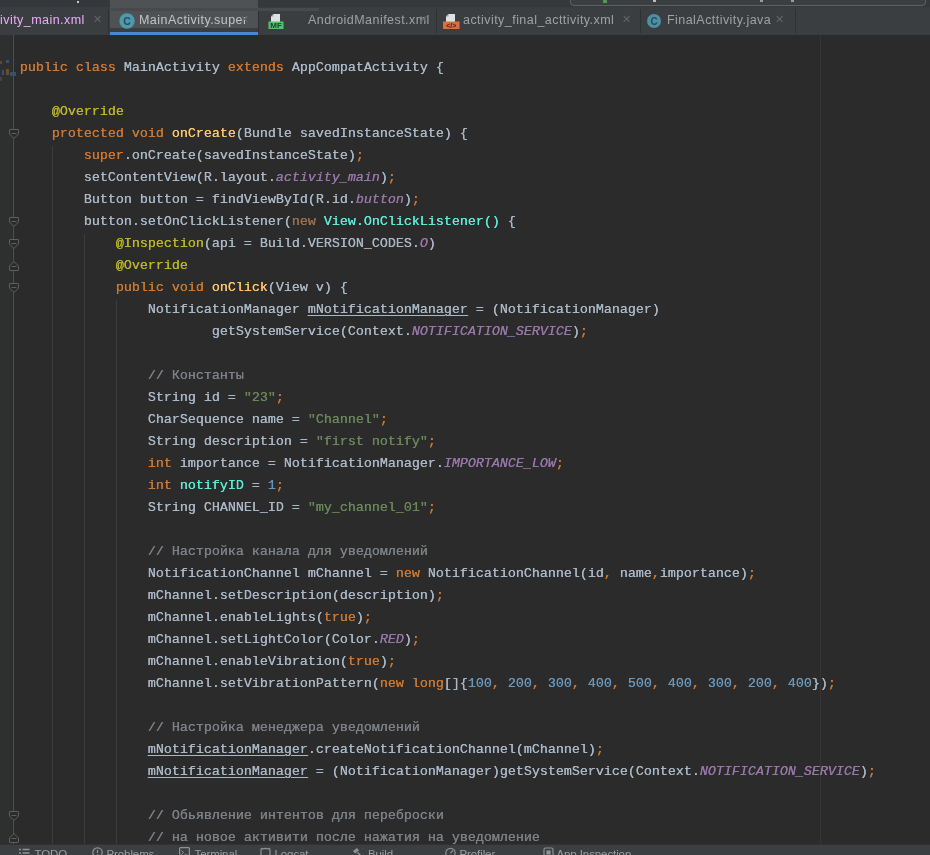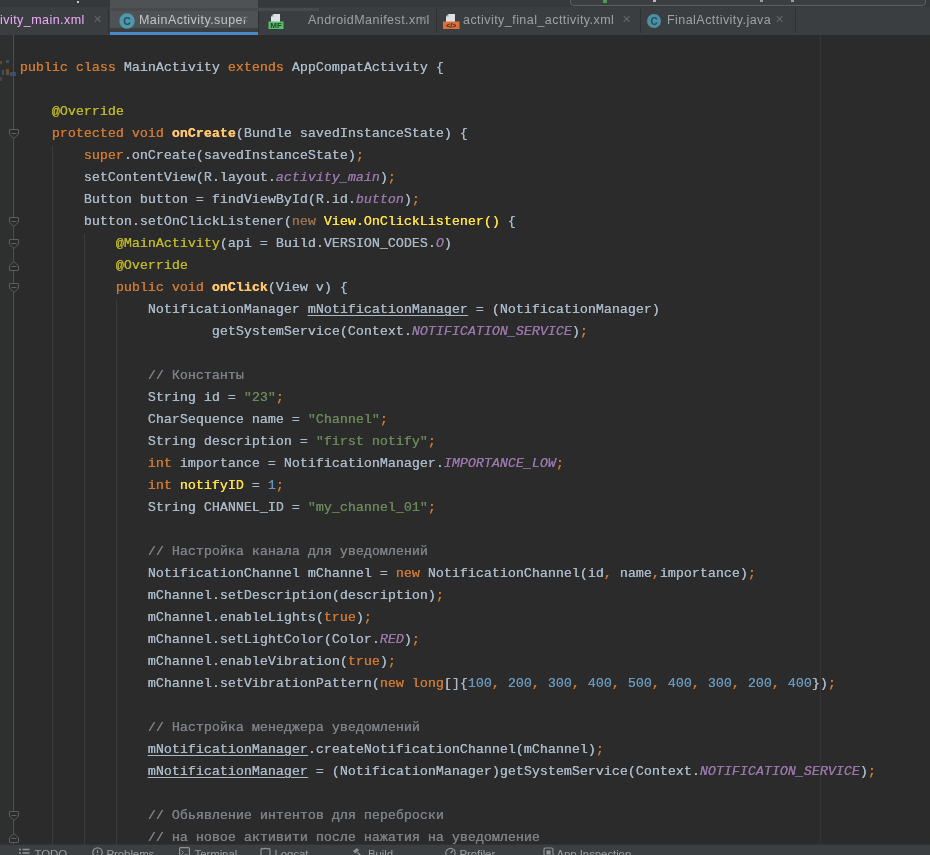--- a/index.html
+++ b/index.html
@@ -21,27 +21,27 @@
   
   #editor{left:0;top:35px;width:930px;height:809px;background:#2b2b2b;}
   #leftstrip{left:0;top:35px;width:12px;height:809px;background:#2e3030;}
   #gutline{left:13px;top:35px;width:1px;height:809px;background:#4d5153;}
   .iguide{width:1px;background:#383d3f;}
   #margin{left:819.8px;top:35px;width:1px;height:809px;background:#353535;}
   pre#code{position:absolute;left:19.8px;top:57.2px;margin:0;
      font-family:"Liberation Mono",monospace;font-size:13.33px;line-height:22px;
      color:#a9b7c6;text-shadow:0.3px 0 0 currentColor;}
   .k{color:#cc7832;}
-  .m{color:#ffc66d;font-weight:bold;margin-top:44px;}
+  .m{color:#ffc66d;font-weight:normal;margin-top:44px;}
   .a{color:#bbb529;text-align:center;}
   .s{color:#6a8759;}
   .n{color:#6897bb;}
   .c{color:#7d8186;}
   .f{color:#9876aa;font-style:italic;}
-  .g{color:#fde047;}
+  .g{color:#5eead4;}
   .gn{color:#9b7150;}
   .u{text-decoration:underline;text-underline-offset:2px;}
   
   #bottombar{left:0;top:844px;width:930px;height:11px;background:#3c3f41;border-top:1px solid #323232;box-sizing:border-box;}
   .bitem{top:848px;font-size:11.5px;letter-spacing:-0.1px;color:#9b9ea1;white-space:nowrap;}
   .bicon{top:847px;width:11px;height:11px;}
 </style>
 </head>
 <body>
 <div class="abs" id="topstrip">
@@ -105,21 +105,21 @@
 <div class="abs iguide" style="left:115.8px;top:300px;height:544px;"></div>
 <div class="abs" id="margin"></div>
 <pre id="code"><span class="k">public class</span> MainActivity <span class="k">extends</span> AppCompatActivity {
 
     <span class="a">@Override</span>
     <span class="k">protected void</span> <span class="m">onCreate</span>(Bundle savedInstanceState) {
         <span class="k">super</span>.onCreate(savedInstanceState)<span class="k">;</span>
         setContentView(R.layout.<span class="f">activity_main</span>)<span class="k">;</span>
         Button button = findViewById(R.id.<span class="f">button</span>)<span class="k">;</span>
         button.setOnClickListener(<span class="gn">new</span> <span class="g">View.OnClickListener()</span> {
-            <span class="a">@MainActivity</span>(api = Build.VERSION_CODES.<span class="f">O</span>)
+            <span class="a">@Inspection</span>(api = Build.VERSION_CODES.<span class="f">O</span>)
             <span class="a">@Override</span>
             <span class="k">public void</span> <span class="m">onClick</span>(View v) {
                 NotificationManager <span class="u">mNotificationManager</span> = (NotificationManager)
                         getSystemService(Context.<span class="f">NOTIFICATION_SERVICE</span>)<span class="k">;</span>
 
                 <span class="c">// Константы</span>
                 String id = <span class="s">"23"</span><span class="k">;</span>
                 CharSequence name = <span class="s">"Channel"</span><span class="k">;</span>
                 String description = <span class="s">"first notify"</span><span class="k">;</span>
                 <span class="k">int</span> importance = NotificationManager.<span class="f">IMPORTANCE_LOW</span><span class="k">;</span>

